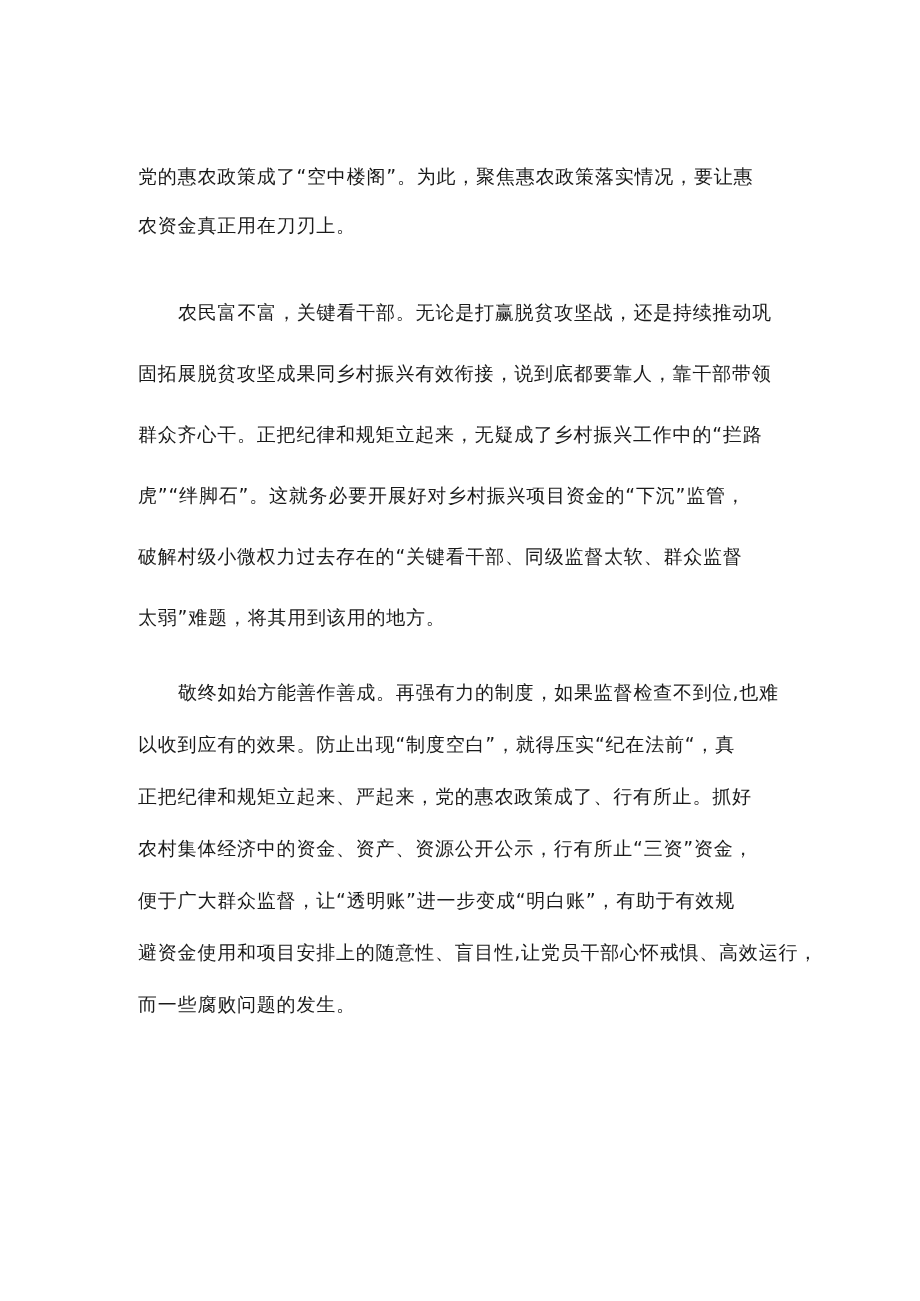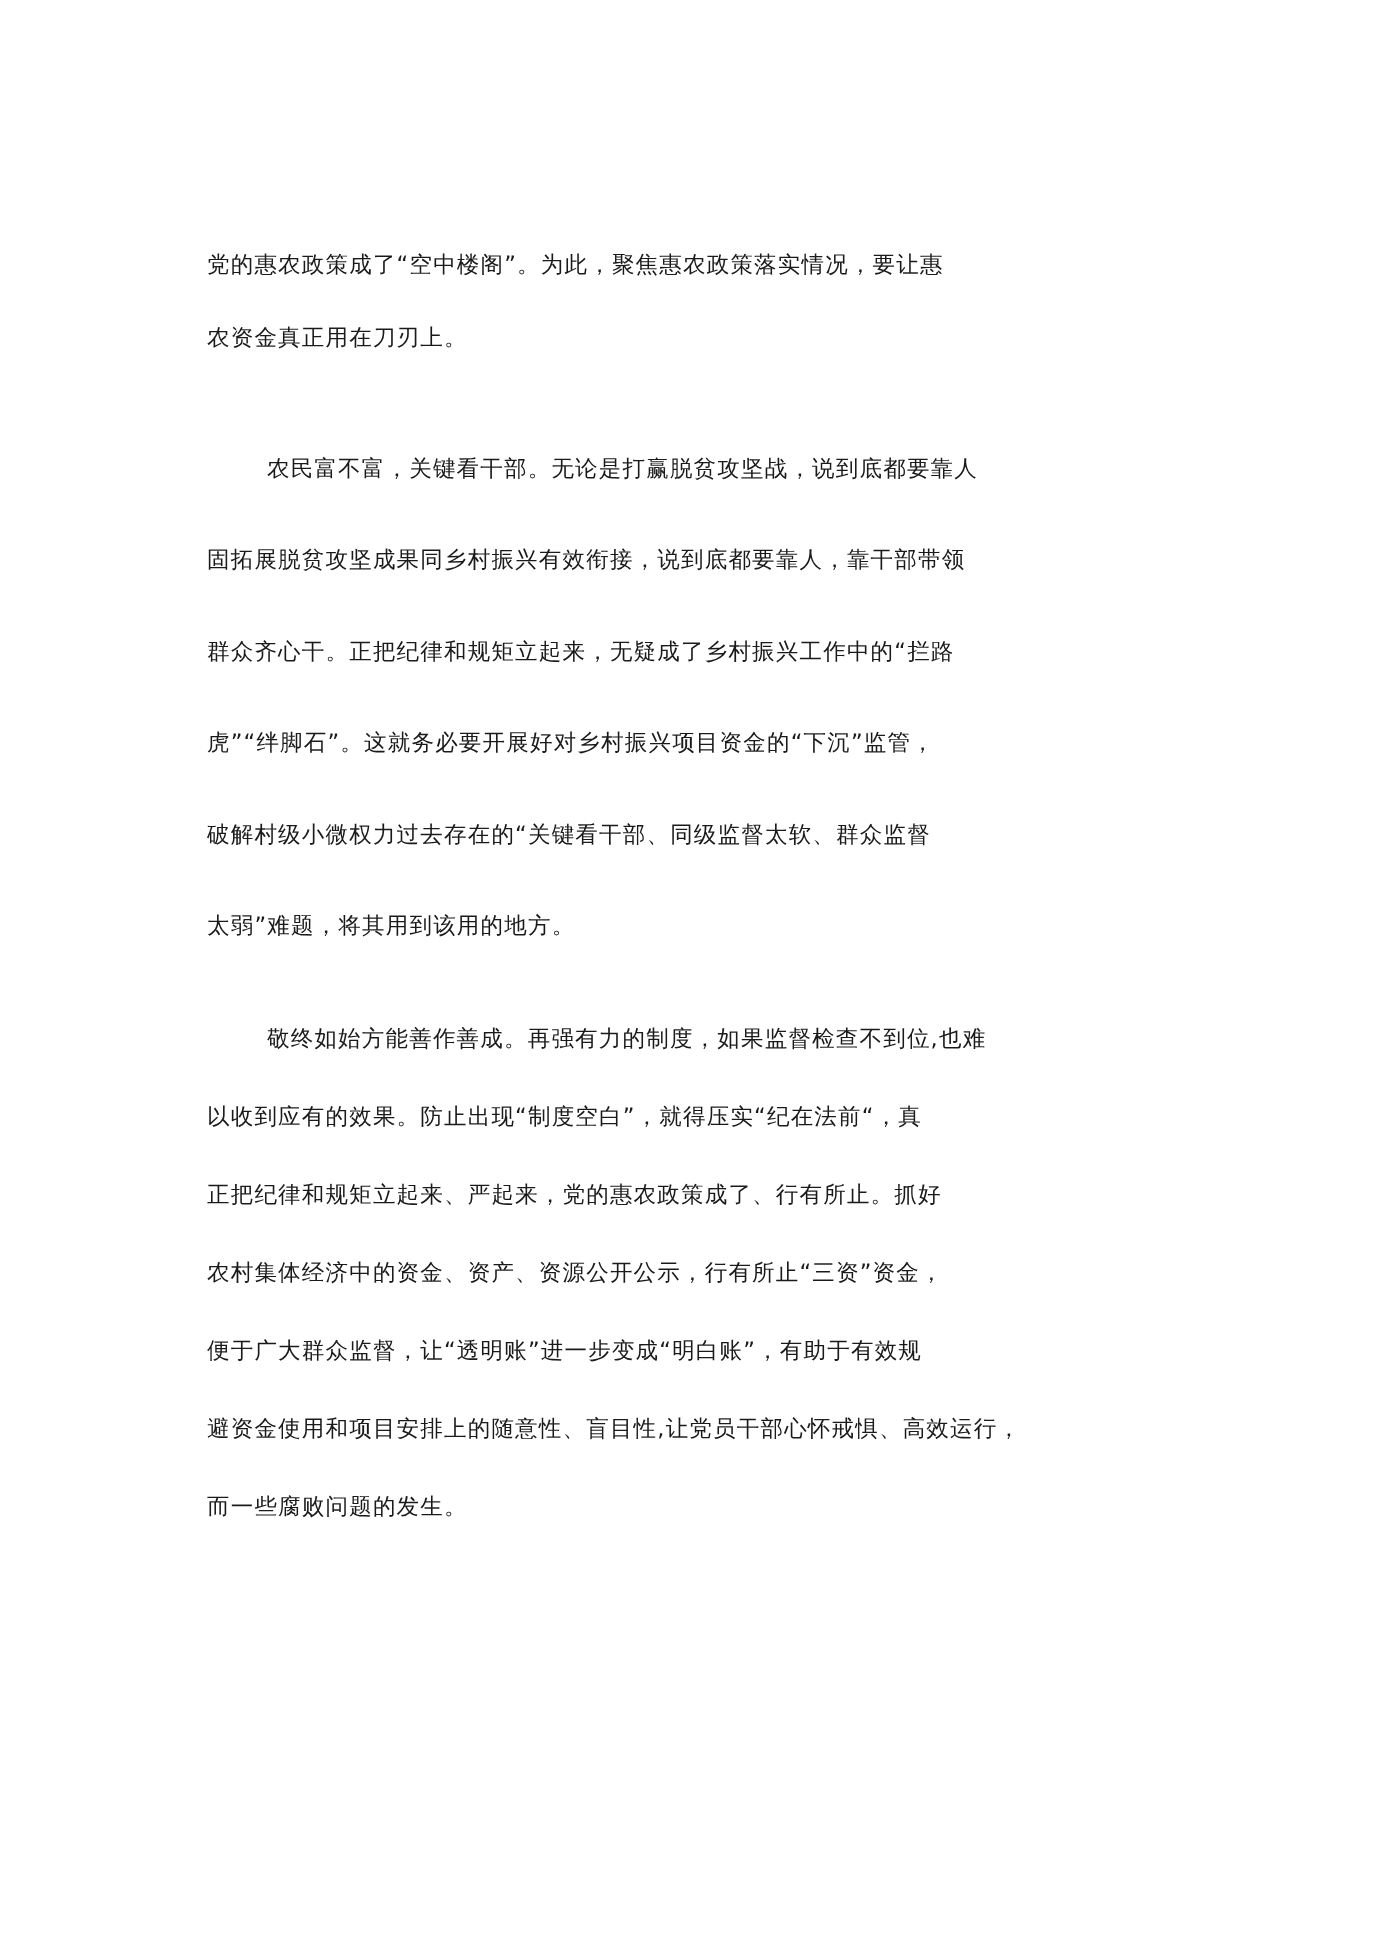--- a/index.html
+++ b/index.html
@@ -5,40 +5,40 @@
   html, body { margin: 0; padding: 0; background: #ffffff; }
   body { width: 920px; height: 1301px; position: relative; overflow: hidden; }
   .page { position: absolute; left: 0; top: 0; width: 920px; height: 1301px; background: #ffffff; }
   .line {
     position: absolute;
     left: 138px;
     width: 660px;
     height: 24px;
     line-height: 24px;
     font-family: "DejaVu Sans", sans-serif;
-    font-size: 15px;
+    font-size: 19px;
     letter-spacing: 0.8px;
     color: #1a1a1a;
     white-space: nowrap;
     margin-top: -12px;
   }
   .line.indent { left: 178px; }
 </style>
 </head>
 <body>
 
 <div class="page">
 
   <div>
     <div class="line" style="top:176px">党的惠农政策成了“空中楼阁”。为此，聚焦惠农政策落实情况，要让惠</div>
     <div class="line" style="top:225px">农资金真正用在刀刃上。</div>
   </div>
 
   <div>
-    <div class="line indent" style="top:312px">农民富不富，关键看干部。无论是打赢脱贫攻坚战，说到底都要靠人</div>
+    <div class="line indent" style="top:312px">农民富不富，关键看干部。无论是打赢脱贫攻坚战，还是持续推动巩</div>
     <div class="line" style="top:373px">固拓展脱贫攻坚成果同乡村振兴有效衔接，说到底都要靠人，靠干部带领</div>
     <div class="line" style="top:434px">群众齐心干。正把纪律和规矩立起来，无疑成了乡村振兴工作中的“拦路</div>
     <div class="line" style="top:495px">虎”“绊脚石”。这就务必要开展好对乡村振兴项目资金的“下沉”监管，</div>
     <div class="line" style="top:556px">破解村级小微权力过去存在的“关键看干部、同级监督太软、群众监督</div>
     <div class="line" style="top:617px">太弱”难题，将其用到该用的地方。</div>
   </div>
 
   <div>
     <div class="line indent" style="top:692px">敬终如始方能善作善成。再强有力的制度，如果监督检查不到位,也难</div>
     <div class="line" style="top:744px">以收到应有的效果。防止出现“制度空白”，就得压实“纪在法前“，真</div>

